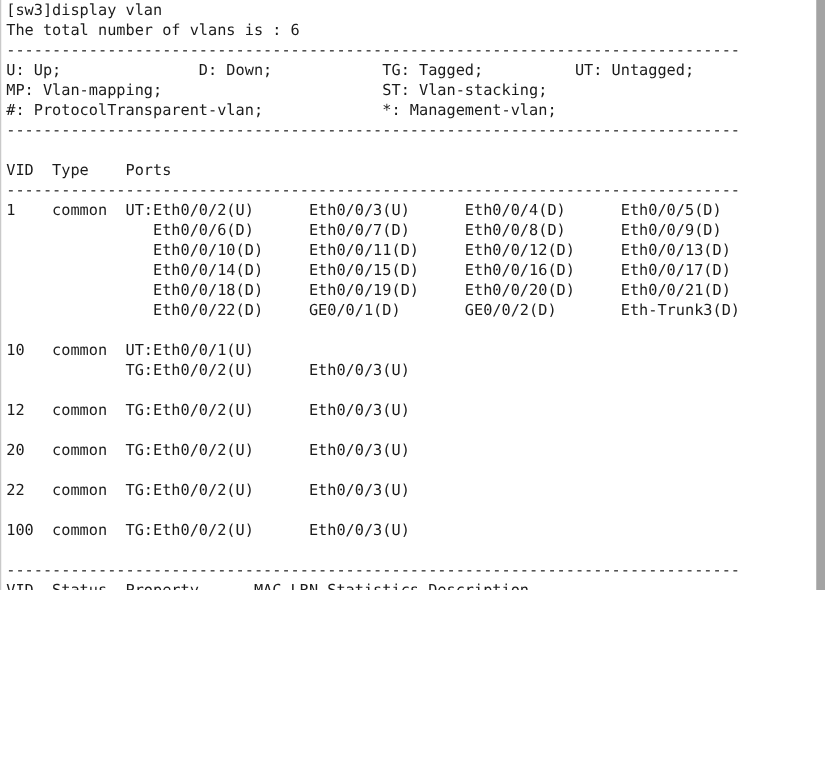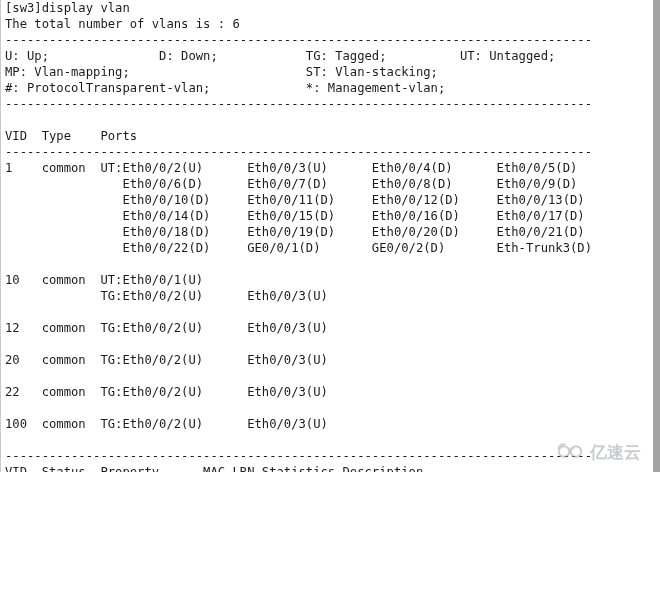--- a/index.html
+++ b/index.html
@@ -92,27 +92,14 @@
 --------------------------------------------------------------------------------
 
 1    enable  default       enable  disable    VLAN 0001
 10   enable  default       enable  disable    VLAN 0010
 12   enable  default       enable  disable    VLAN 0012
 20   enable  default       enable  disable    VLAN 0020
 22   enable  default       enable  disable    VLAN 0022
 100  enable  default       enable  disable    VLAN 0100
 [sw3]</pre>
 
-  <div id="watermark">
-    <span class="wm-mark">
-      <svg width="30" height="17" viewBox="0 0 30 17" aria-hidden="true">
-        <g fill="none" stroke="#9aa2ad" stroke-width="1.9">
-          <circle cx="8" cy="9.5" r="5.3"></circle>
-          <circle cx="20" cy="9.5" r="5.3"></circle>
-          <path d="M2.6 7.2 C3.2 2.8 6.4 1.6 8.6 2.4" stroke-linecap="round"></path>
-          <path d="M14.6 8.4 C15.0 6.6 16.2 5.9 17.2 6.2" stroke-linecap="round"></path>
-        </g>
-      </svg>
-    </span>
-    <span class="wm-text">亿速云</span>
-  </div>
 
 </div>
 
 </body></html>

